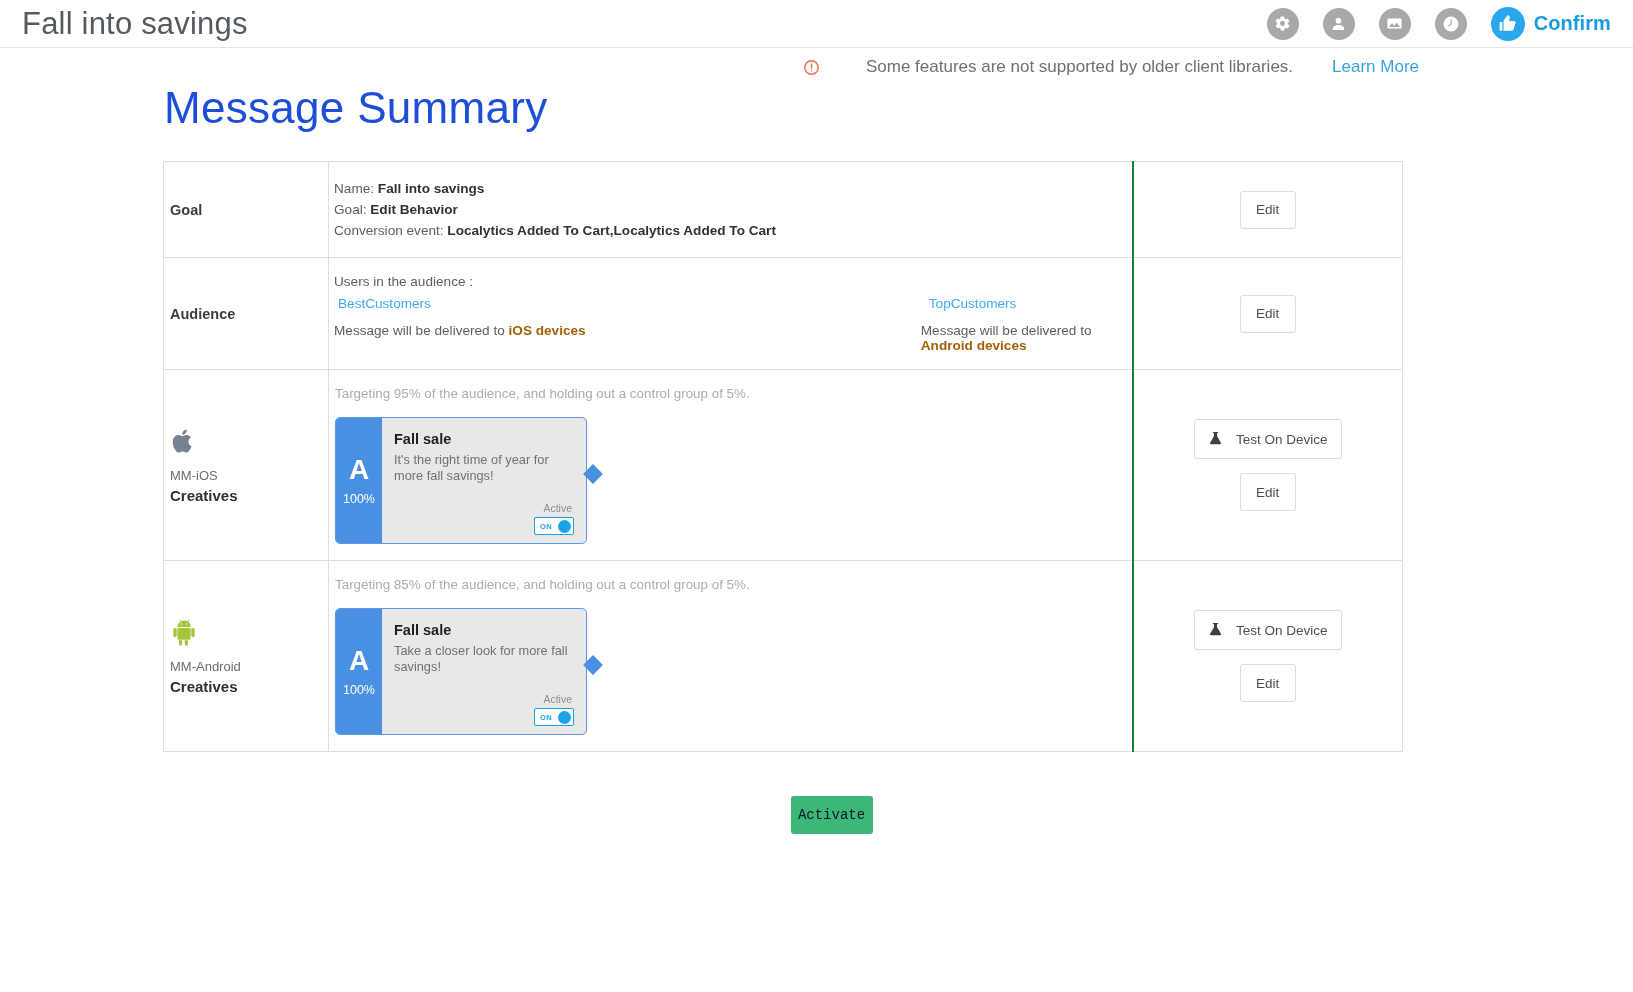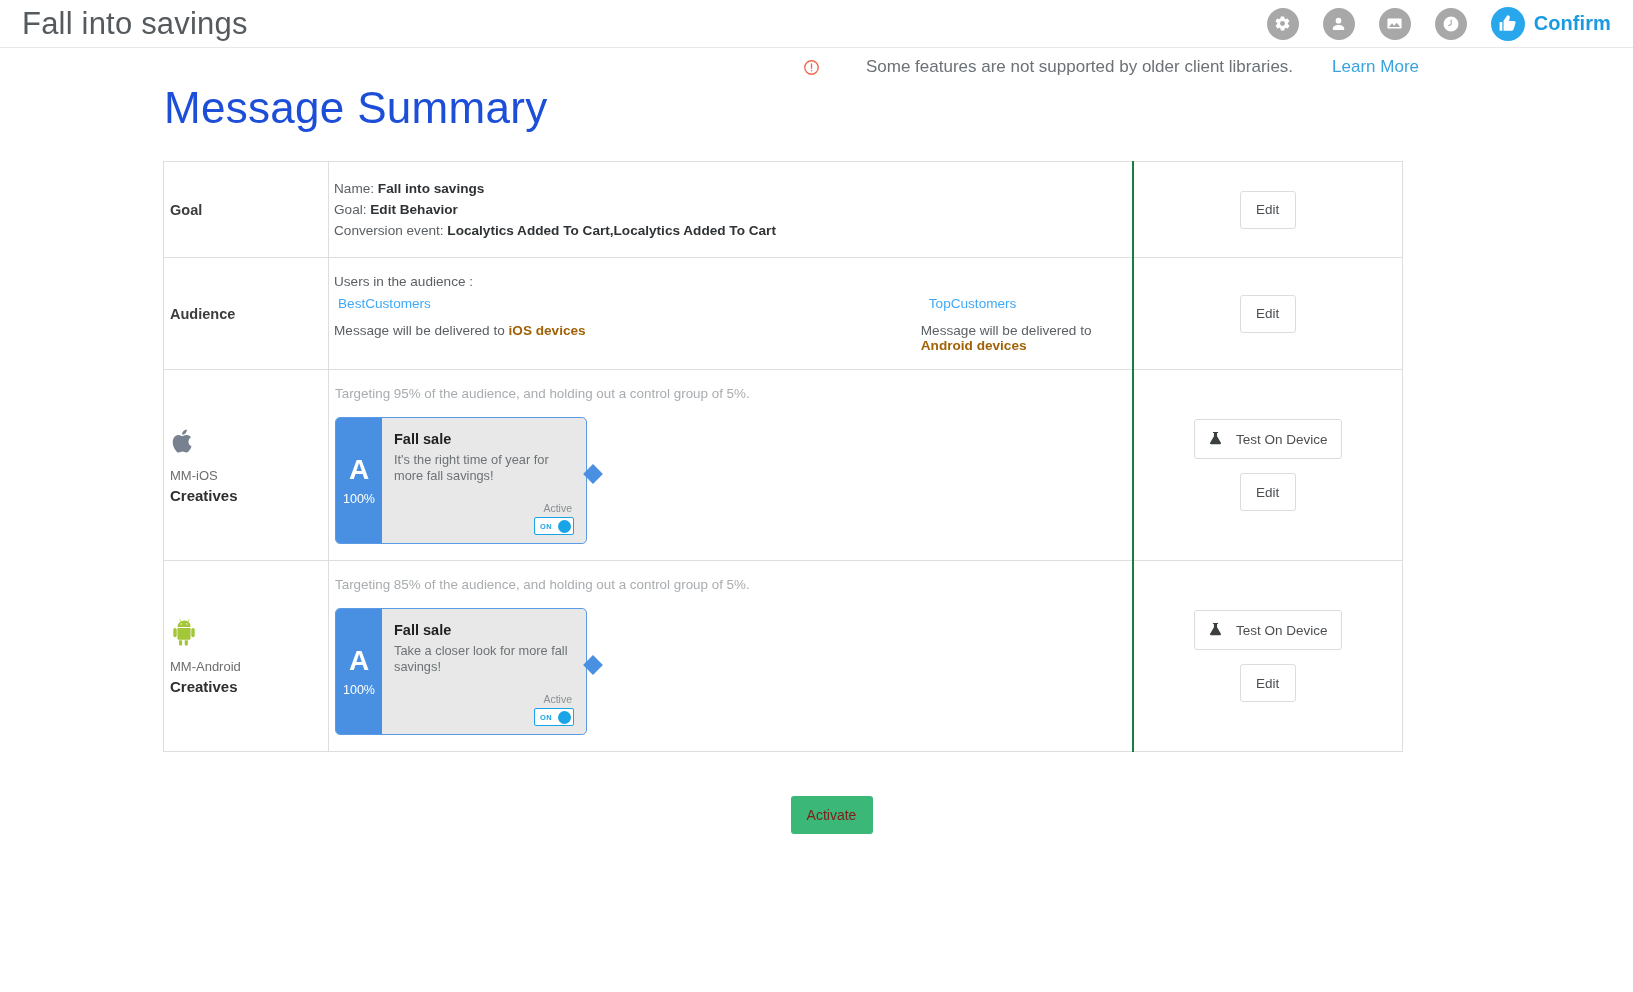--- a/index.html
+++ b/index.html
@@ -292,23 +292,24 @@
     margin-bottom: 14px;
   }
   .btn-return {
     width: 164px; height: 40px;
     gap: 14px;
   }
   .btn-activate {
     width: 82px; height: 38px;
     background: #3bb878;
     border: none;
-    color: #7f1d1d;
+    color: #0f172a;
     font-size: 14px;
     border-radius: 3px;
+    font-family: Liberation Mono, monospace;
   }
 
   .footer-actions {
     margin-top: 44px;
     display: flex;
     flex-direction: column;
     align-items: center;
     gap: 10px;
     padding-left: 30px;
   }

